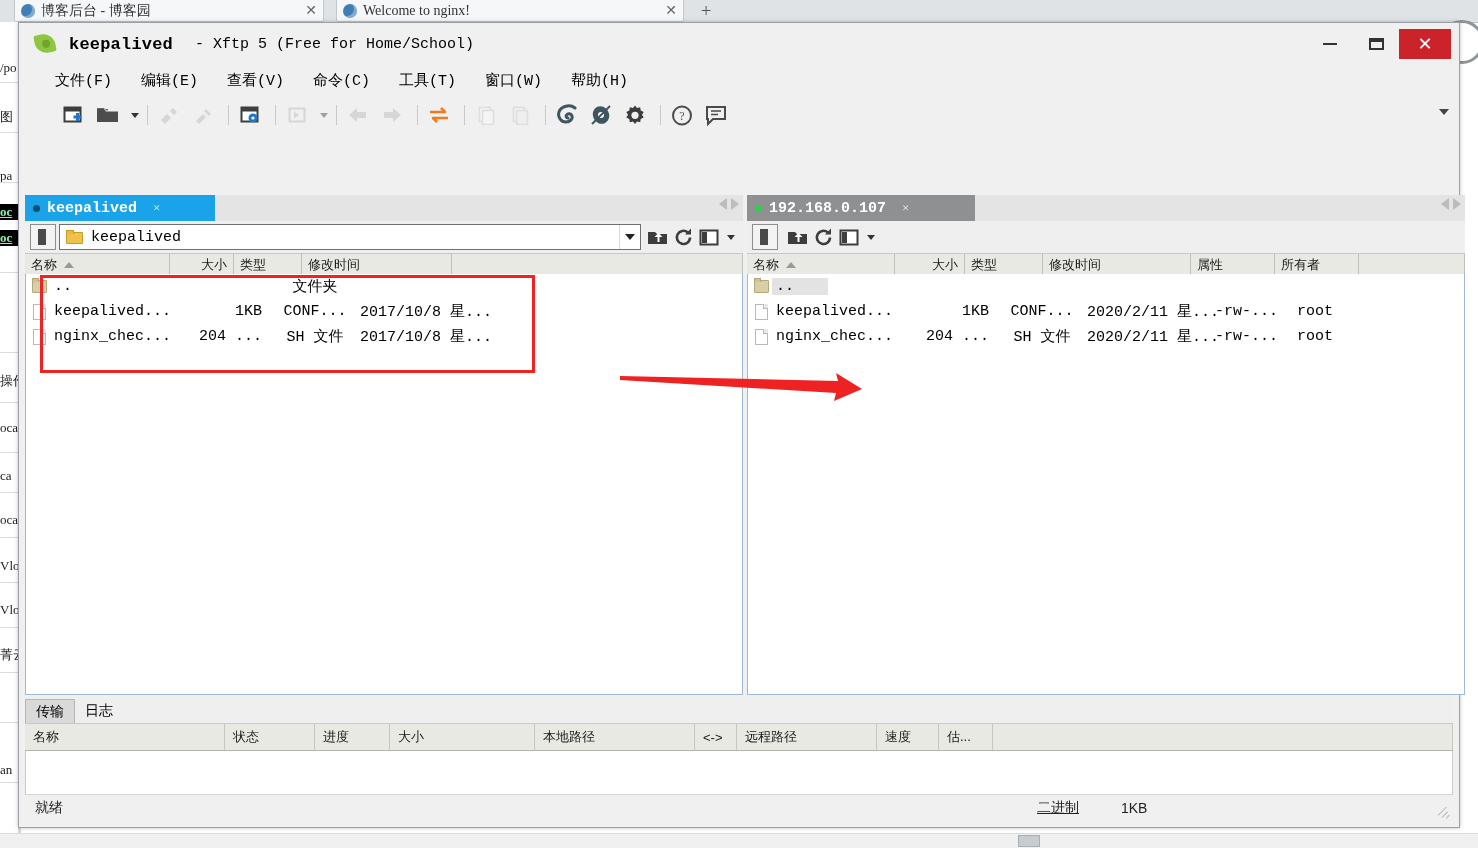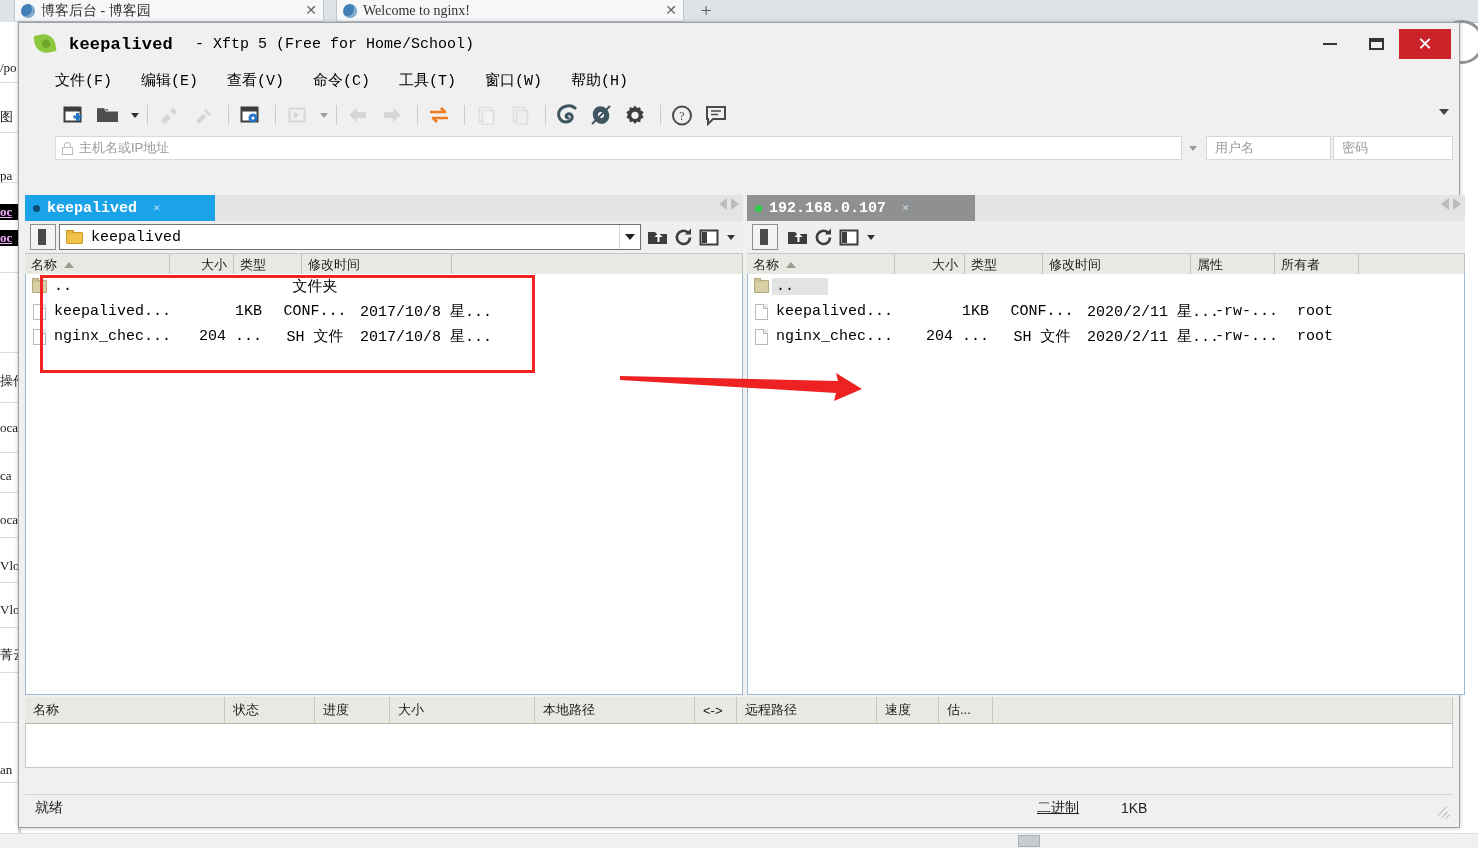--- a/index.html
+++ b/index.html
@@ -19,21 +19,21 @@
   .bg-tab.t2{left:336px;width:348px;}
   .bg-tab-fav{width:14px;height:14px;border-radius:50%;background:#3f7fb5;margin-right:6px;flex:0 0 auto;
               box-shadow:inset -3px -2px 0 rgba(255,255,255,.35);}
   .bg-tab-title{flex:1;font-size:14px;color:#333;white-space:nowrap;overflow:hidden;}
   .bg-tab-x{color:#666;font-size:14px;margin-left:6px;line-height:1;}
   .bg-newtab{position:absolute;left:692px;top:1px;width:28px;height:20px;color:#555;font-size:19px;
              display:flex;align-items:center;justify-content:center;}
   .bg-leftcol{position:absolute;left:0;top:22px;width:20px;height:826px;background:#fff;
               font-size:13px;color:#222;overflow:hidden;}
   .bg-frag{position:absolute;left:0;white-space:nowrap;font-size:13px;color:#222;overflow:hidden;width:20px;}
-  .bg-frag.hl{background:#000;color:#f0abfc;font-weight:bold;text-decoration:underline;}
+  .bg-frag.hl{background:#000;color:#86efac;font-weight:bold;text-decoration:underline;}
   .bg-sep{position:absolute;left:0;width:20px;height:1px;background:#dcdcdc;}
   .bg-rail{position:absolute;left:18px;top:22px;width:3px;height:826px;background:#d7d7d7;}
   .bg-bigwhite{position:absolute;left:0;top:22px;width:1478px;height:826px;background:#fff;}
   .bg-circle{position:absolute;right:-10px;top:-6px;width:38px;height:38px;border:3px solid #8f9499;border-radius:50%;}
   .bg-scroll-h{position:absolute;left:0;bottom:0;height:14px;background:#f0f0f0;border-top:1px solid #dcdcdc;}
   .bg-scroll-thumb{position:absolute;bottom:1px;height:12px;background:#c7ccd1;border:1px solid #a9aeb3;box-sizing:border-box;}
 
   
   #xftp{position:absolute;left:18px;top:22px;width:1442px;height:806px;background:#f0f0f0;
         border:1px solid #9aa0a6;box-sizing:border-box;box-shadow:0 0 4px rgba(0,0,0,.25);}
@@ -344,35 +344,20 @@
     </div>
     <div class="tb">
       <svg width="24" height="22" viewBox="0 0 24 22">
           <path d="M3 3h18v12H9l-5 5v-5H3z" fill="none" stroke="#4a4a4a" stroke-width="2"></path>
           <path d="M7 7h10M7 10.5h7" stroke="#4a4a4a" stroke-width="1.6"></path>
         </svg>
     </div>
     <div class="tbar-overflow"></div>
   </div>
 
-  <div class="connbar">
-    <div class="host-field">
-      <span class="lockico"></span>
-      <span class="ph">主机名或IP地址</span>
-    </div>
-    <div class="host-caret">
-        <i></i>
-      </div>
-    <div class="user-field">
-      <span class="ph">用户名</span>
-    </div>
-    <div class="pass-field">
-      <span class="ph">密码</span>
-    </div>
-  </div>
 
   <div class="panes">
 
     <div class="pane left">
       <div class="tabrow">
         <div class="ftab active" style="width:190px;">
           <span class="dot"></span>
           <span class="ftab-label">keepalived</span>
           <span class="ftab-x">×</span>
         </div>
@@ -547,20 +532,24 @@
           <span class="ctype">SH 文件</span>
           <span class="cmtime">2020/2/11 星...</span>
           <span class="cattr">-rw-...</span>
           <span class="cowner">root</span>
         </div>
       </div>
     </div>
   </div>
 
   <div class="xferwrap">
+    <div class="xtabs">
+      <div class="xtab active">传输</div>
+      <div class="xtab">日志</div>
+    </div>
     <div class="xhdr">
       <div class="xh" style="width:200px;">名称</div>
       <div class="xh" style="width:90px;">状态</div>
       <div class="xh" style="width:75px;">进度</div>
       <div class="xh" style="width:145px;">大小</div>
       <div class="xh" style="width:160px;">本地路径</div>
       <div class="xh" style="width:42px;">&lt;-&gt;</div>
       <div class="xh" style="width:140px;">远程路径</div>
       <div class="xh" style="width:62px;">速度</div>
       <div class="xh" style="width:54px;">估...</div>

